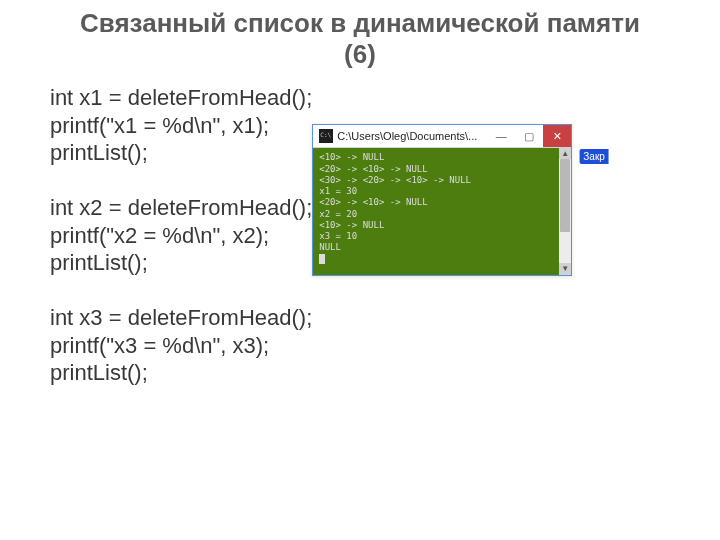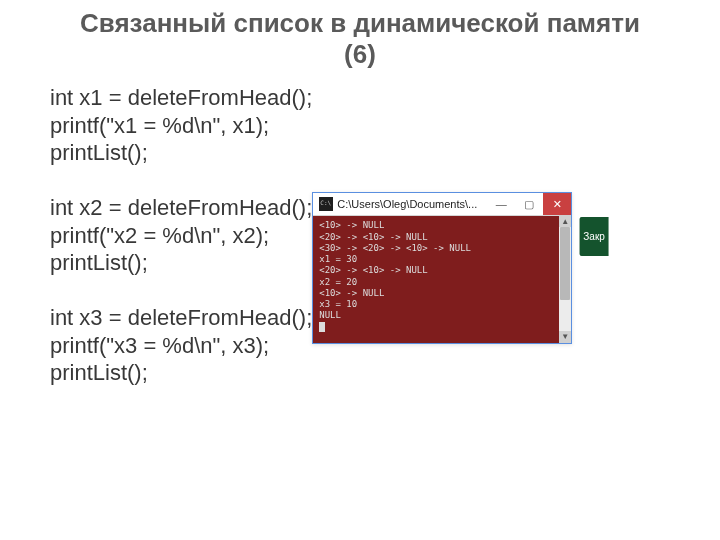--- a/index.html
+++ b/index.html
@@ -33,21 +33,21 @@
   }
   .code {
     font-size: 22px;
     color: #383838;
     line-height: 1.25;
     white-space: pre;
     padding-left: 22px;
   }
   .term-wrap {
     flex: 0 0 auto;
-    margin-top: 108px;
+    margin-top: 40px;
   }
   .window {
     width: 258px;
     border: 1px solid #5a8fe0;
     background: #ffffff;
     font-family: "Segoe UI", Tahoma, sans-serif;
     box-shadow: 0 1px 4px rgba(0,0,0,.12);
     position: relative;
   }
   .titlebar {
@@ -94,29 +94,29 @@
     color: #555;
   }
   .win-btn.close {
     background: #c94040;
     color: #ffffff;
   }
   .tab-badge {
     position: absolute;
     top: 24px;
     right: -8px;
-    background: #14532d;
+    background: #1d4ed8;
     color: #fff;
     font-size: 10px;
-    padding: 14px 4px;
+    padding: 2px 4px;
     border-radius: 2px 0 0 2px;
     transform: translateX(100%);
   }
   .console {
-    background: #7f1d1d;
+    background: #4d7c0f;
     color: #dcdcdc;
     font-family: Consolas, "Lucida Console", monospace;
     font-size: 9px;
     line-height: 1.25;
     padding: 4px 6px 10px 6px;
     white-space: pre;
   }
   .cursor {
     display: inline-block;
     width: 6px;

